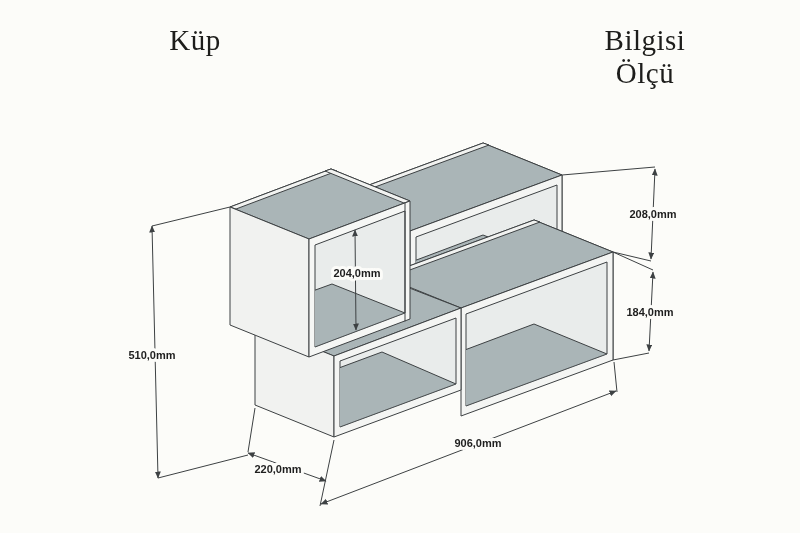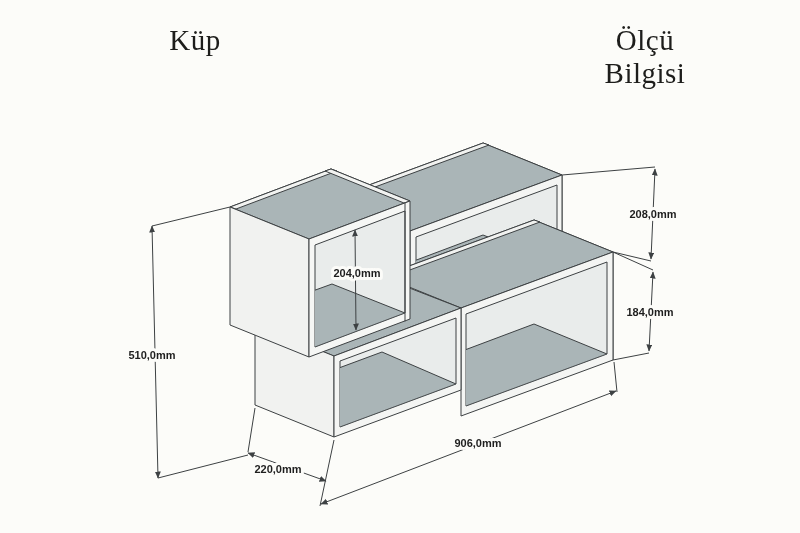--- a/index.html
+++ b/index.html
@@ -21,22 +21,22 @@
 </head>
 <body>
 
 <div class="stage">
 
   <div class="title title-left">
     <div>Küp</div>
   </div>
 
   <div class="title title-right">
+    <div>Bilgisi</div>
     <div>Ölçü</div>
-    <div>Bilgisi</div>
   </div>
 
   <svg width="800" height="533" viewBox="0 0 800 533">
     <defs>
       <marker id="arw" markerWidth="9" markerHeight="8" refX="6.5" refY="3" orient="auto-start-reverse" markerUnits="userSpaceOnUse">
         <path d="M0,0 L7,3 L0,6 z" fill="#3d4143"></path>
       </marker>
       <clipPath id="clipA">
           <polygon points="315,245 405,211 405,313 315,347"></polygon>
         </clipPath>

